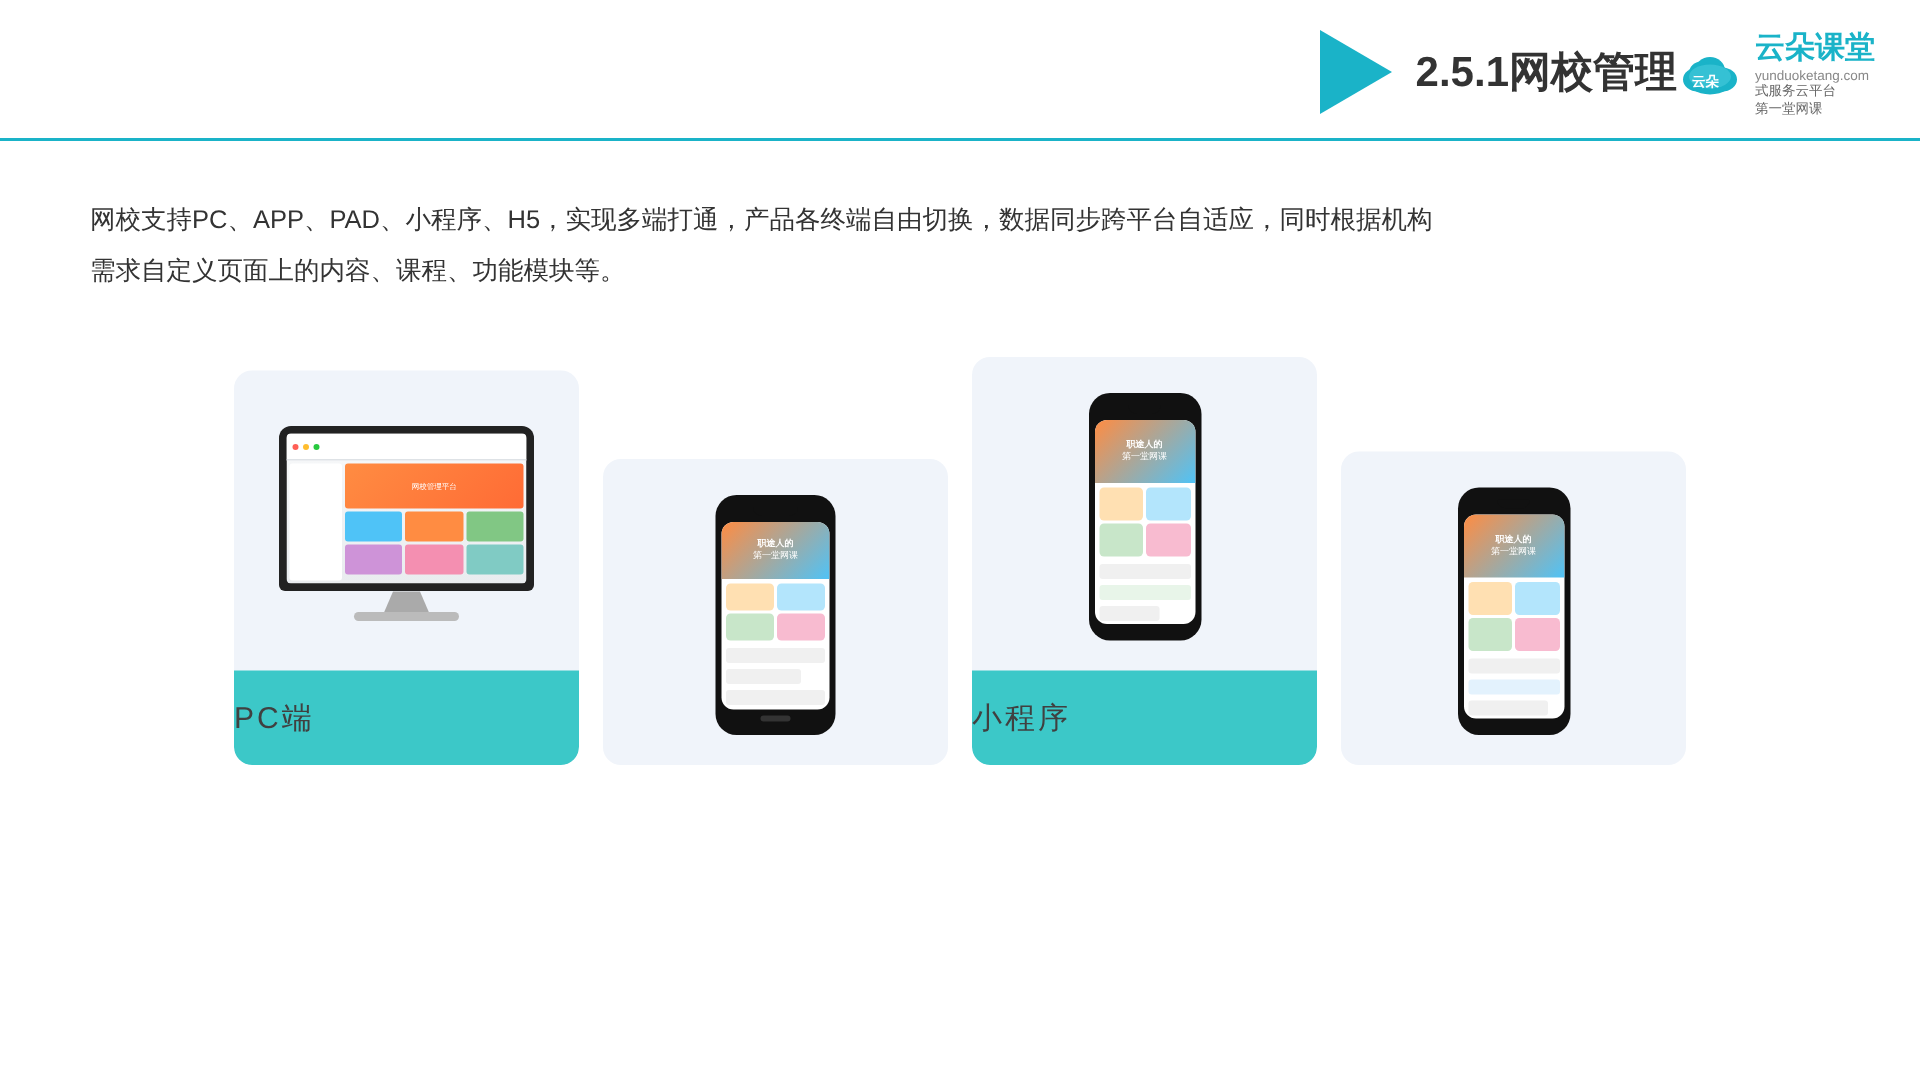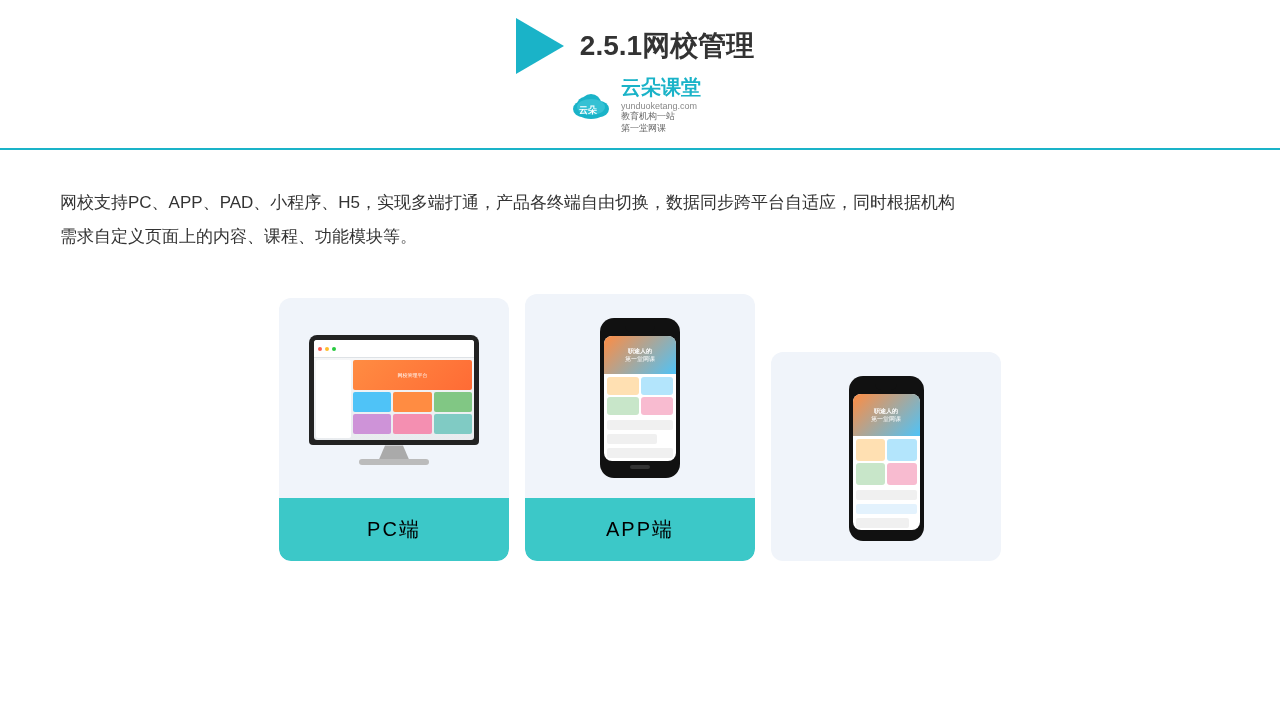--- a/index.html
+++ b/index.html
@@ -12,21 +12,20 @@
       position: relative;
     }
 
     
     .header {
       display: flex;
       align-items: center;
       justify-content: flex-end;
       padding: 18px 30px 14px 20px;
       border-bottom: 2px solid #1ab3c8;
-      flex-direction: column;
     }
     .header-left {
       display: flex;
       align-items: center;
       gap: 16px;
     }
     .logo-triangle {
       width: 0;
       height: 0;
       border-top: 28px solid transparent;
@@ -101,22 +100,22 @@
       display: flex;
       justify-content: center;
       align-items: center;
       padding: 24px 16px 20px 16px;
       min-height: 200px;
     }
 
     .card-label {
       width: 100%;
       background: #3cc8c8;
-      color: #000000;
-      text-align: center;
+      color: #404040;
+      text-align: left;
       font-size: 20px;
       padding: 18px 0;
       border-radius: 0 0 12px 12px;
       letter-spacing: 2px;
     }
 
     
     .pc-monitor {
       display: flex;
       flex-direction: column;
@@ -334,21 +333,21 @@
         <ellipse cx="22" cy="16" rx="10" ry="9" fill="#1ab3c8"></ellipse>
         <ellipse cx="16" cy="18" rx="8" ry="8" fill="#1ab3c8"></ellipse>
 
         <ellipse cx="22" cy="20" rx="14" ry="8" fill="#4fd0e0" opacity="0.5"></ellipse>
         <text x="10" y="26" font-size="9" fill="#fff" font-family="Arial" font-weight="bold">云朵</text>
       </svg>
       <div class="brand-text-wrap">
         <span class="brand-name">云朵课堂</span>
         <span class="brand-url">yunduoketang.com</span>
         <span class="brand-sub">
-          <span>教育机构一站</span><br>
+          <span>式服务云平台</span><br>
           <span>第一堂网课</span>
         </span>
       </div>
     </div>
   </div>
 </div>
 
 <div class="description">
   <p>
     网校支持PC、APP、PAD、小程序、H5，实现多端打通，产品各终端自由切换，数据同步跨平台自适应，同时根据机构<br>
@@ -416,23 +415,21 @@
               <div class="phone-grid-item" style="background:#f8bbd0;"></div>
             </div>
             <div class="phone-list-item"></div>
             <div class="phone-list-item" style="width:70%;"></div>
             <div class="phone-list-item"></div>
           </div>
           <div class="phone-home-btn"></div>
         </div>
       </div>
     </div>
-    <div class="card-label">APP端</div>
-  </div>
-
+  </div>
 
 
   <div class="card">
     <div class="card-image-area">
       <div class="phone-mockup">
         <div class="phone-body tall" style="height:165px;">
           <div class="phone-notch"></div>
           <div class="phone-screen" style="min-height:130px;">
             <div class="phone-banner" style="height:42px;">
               <div style="font-size:6px;color:#fff;text-align:center;line-height:1.4;padding:2px;">
@@ -440,20 +437,48 @@
                 <div>第一堂网课</div>
               </div>
             </div>
             <div class="phone-content-grid">
               <div class="phone-grid-item" style="background:#ffe0b2;height:22px;"></div>
               <div class="phone-grid-item" style="background:#b3e5fc;height:22px;"></div>
               <div class="phone-grid-item" style="background:#c8e6c9;height:22px;"></div>
               <div class="phone-grid-item" style="background:#f8bbd0;height:22px;"></div>
             </div>
             <div class="phone-list-item"></div>
+            <div class="phone-list-item" style="background:#e8f5e9;"></div>
+            <div class="phone-list-item" style="width:60%;"></div>
+          </div>
+        </div>
+      </div>
+    </div>
+    <div class="card-label">小程序</div>
+  </div>
+
+  <div class="card">
+    <div class="card-image-area">
+      <div class="phone-mockup">
+        <div class="phone-body tall" style="height:165px;">
+          <div class="phone-notch"></div>
+          <div class="phone-screen" style="min-height:130px;">
+            <div class="phone-banner" style="height:42px;">
+              <div style="font-size:6px;color:#fff;text-align:center;line-height:1.4;padding:2px;">
+                <div style="font-weight:bold;">职途人的</div>
+                <div>第一堂网课</div>
+              </div>
+            </div>
+            <div class="phone-content-grid">
+              <div class="phone-grid-item" style="background:#ffe0b2;height:22px;"></div>
+              <div class="phone-grid-item" style="background:#b3e5fc;height:22px;"></div>
+              <div class="phone-grid-item" style="background:#c8e6c9;height:22px;"></div>
+              <div class="phone-grid-item" style="background:#f8bbd0;height:22px;"></div>
+            </div>
+            <div class="phone-list-item"></div>
             <div class="phone-list-item" style="background:#e3f2fd;"></div>
             <div class="phone-list-item" style="width:80%;"></div>
           </div>
         </div>
       </div>
     </div>
   </div>
 
 </div>
 

